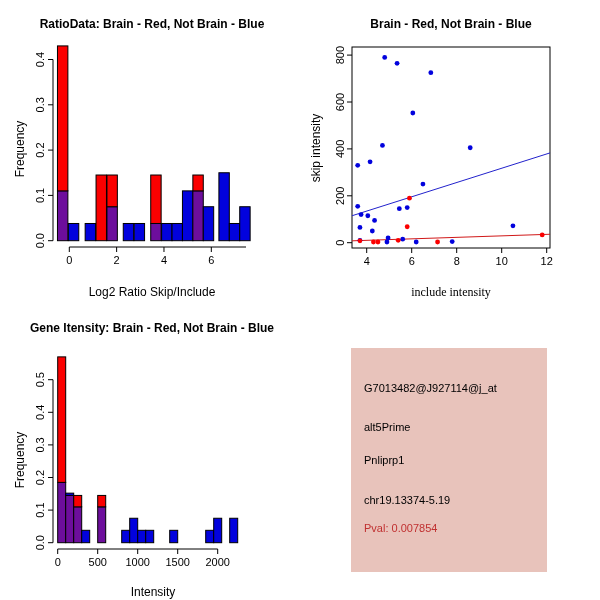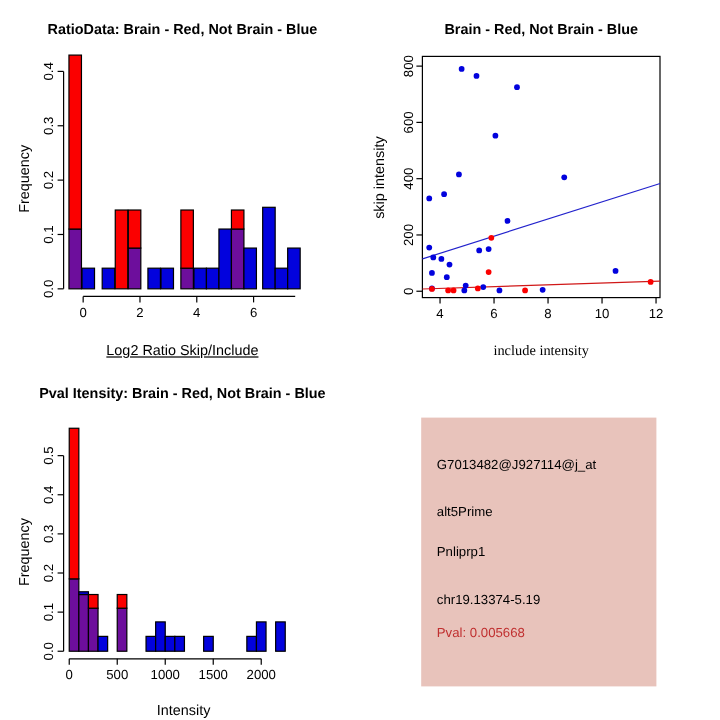--- a/index.html
+++ b/index.html
@@ -150,30 +150,30 @@
       <line x1="137.7" y1="549" x2="137.7" y2="554" stroke="#000" stroke-width="1"></line>
       <text x="137.7" y="566" text-anchor="middle" font-size="11px" font-family="&quot;Liberation Sans&quot;,sans-serif" fill="#000">1000</text>
       <line x1="177.7" y1="549" x2="177.7" y2="554" stroke="#000" stroke-width="1"></line>
       <text x="177.7" y="566" text-anchor="middle" font-size="11px" font-family="&quot;Liberation Sans&quot;,sans-serif" fill="#000">1500</text>
       <line x1="217.7" y1="549" x2="217.7" y2="554" stroke="#000" stroke-width="1"></line>
       <text x="217.7" y="566" text-anchor="middle" font-size="11px" font-family="&quot;Liberation Sans&quot;,sans-serif" fill="#000">2000</text>
     </svg>
 
   <div class="ptitle" style="left:301px;top:17px;">Brain - Red, Not Brain - Blue</div>
   <div class="ptitle" style="left:2px;top:17px;">RatioData: Brain - Red, Not Brain - Blue</div>
-  <div class="ptitle" style="left:2px;top:321px;">Pval Itensity: Brain - Red, Not Brain - Blue</div>
+  <div class="ptitle" style="left:2px;top:321px;">Gene Itensity: Brain - Red, Not Brain - Blue</div>
 
-  <div class="xlabel" style="left:2px;top:285px;text-decoration:underline;">Log2 Ratio Skip/Include</div>
+  <div class="xlabel" style="left:2px;top:285px;">Log2 Ratio Skip/Include</div>
   <div class="xlabel" style="left:301px;top:285px;font-family:Liberation Serif, serif;">include intensity</div>
   <div class="xlabel" style="left:3px;top:585px;">Intensity</div>
 
   <div class="vlabel" style="left:-40px;top:142px;">Frequency</div>
   <div class="vlabel" style="left:256px;top:141px;">skip intensity</div>
   <div class="vlabel" style="left:-40px;top:453px;">Frequency</div>
 
   <div id="info-box" style="background: rgb(232, 195, 187);">
     <div class="info-line" style="top:34px;">G7013482@J927114@j_at</div>
     <div class="info-line" style="top:73px;">alt5Prime</div>
     <div class="info-line" style="top:106px;text-align:right;">Pnliprp1</div>
     <div class="info-line" style="top:146px;">chr19.13374-5.19</div>
-    <div class="info-line" style="top: 174px; color: rgb(192, 48, 48);">Pval: 0.005668</div>
+    <div class="info-line" style="top: 174px; color: rgb(192, 48, 48);">Pval: 0.007854</div>
   </div>
 </div>
 
 </body></html>

